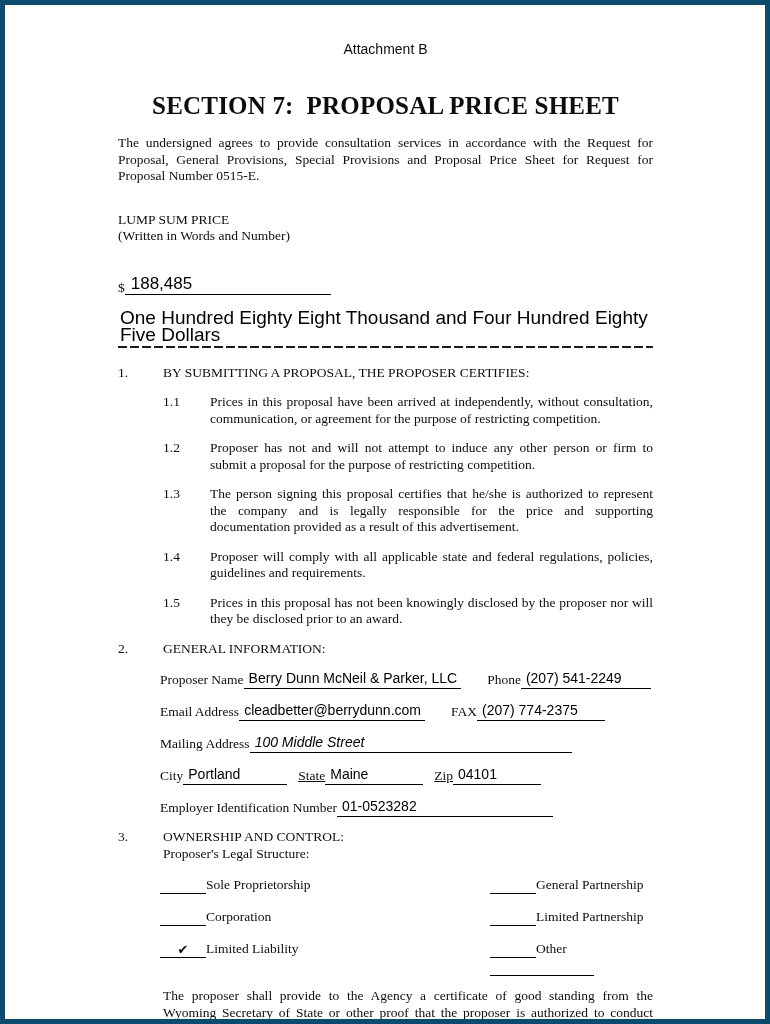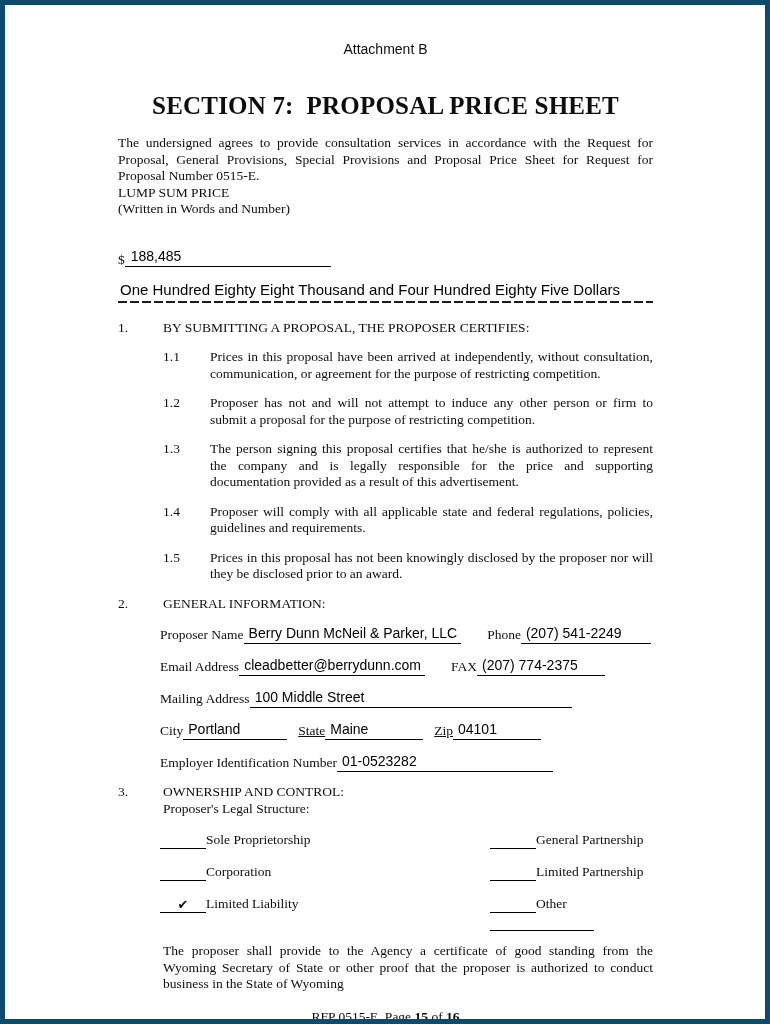--- a/index.html
+++ b/index.html
@@ -24,37 +24,37 @@
   }
   .title {
     margin:36px 0 0 0;
     text-align:center;
     font-size:25px; line-height:26px;
     font-weight:bold;
     white-space:pre;
     letter-spacing:.2px;
   }
   .intro { margin:16px 0 0 0; text-align:justify; }
-  .lump-label { margin-top:0; }
+  .lump-label { margin-top:27px; }
   .amount-row { margin-top:30px; display:flex; align-items:flex-end; }
   .dollar { line-height:15px; }
   .amount-line {
     display:inline-block;
     min-width:196px;
     border-bottom:1.2px solid #000;
     padding:0 4px 1px 6px;
   }
   .fill {
     font-family:"Liberation Sans", sans-serif;
     font-size:14px; line-height:17px;
     color:#000;
   }
-  .amount-line .fill { font-size:14px; }
+  .amount-line .fill { font-size:17px; }
   .words-row { margin-top:14px; }
-  .words-row .fill { font-size:15px; line-height:17px; padding-left:2px; display:block; }
+  .words-row .fill { font-size:19px; line-height:17px; padding-left:2px; display:block; }
   .dashed-line {
     margin-top:3px;
     height:1.5px;
     background:repeating-linear-gradient(90deg,#1c1c1c 0,#1c1c1c 9px,transparent 9px,transparent 12px);
   }
   .num-row { display:flex; margin-top:17px; }
   .num-col { flex:0 0 45px; }
   .sub-item { display:flex; margin:13px 0 0 45px; }
   .subnum-col { flex:0 0 47px; }
   .sub-text { flex:1; text-align:justify; }
@@ -64,21 +64,21 @@
     display:inline-block;
     border-bottom:1.2px solid #000;
     padding:0 4px 0 5px;
     vertical-align:bottom;
     box-sizing:border-box;
   }
   .w-name { min-width:190px; }
   .w-phone { min-width:130px; }
   .w-email { min-width:178px; }
   .w-fax { min-width:128px; }
-  .w-mail { min-width:322px; }
+  .w-mail { min-width:322px;font-style:italic; }
   .w-city { min-width:104px; }
   .w-state { min-width:98px; }
   .w-zip { min-width:88px; }
   .w-ein { min-width:216px; }
   .gap-lg { margin-left:26px; }
   .gap-sm { margin-left:11px;text-decoration:underline; }
   .cb-row { display:flex; margin:14px 0 0 42px; line-height:18px; }
   .cb-left { flex:0 0 330px; }
   .cb-blank {
     display:inline-block;

